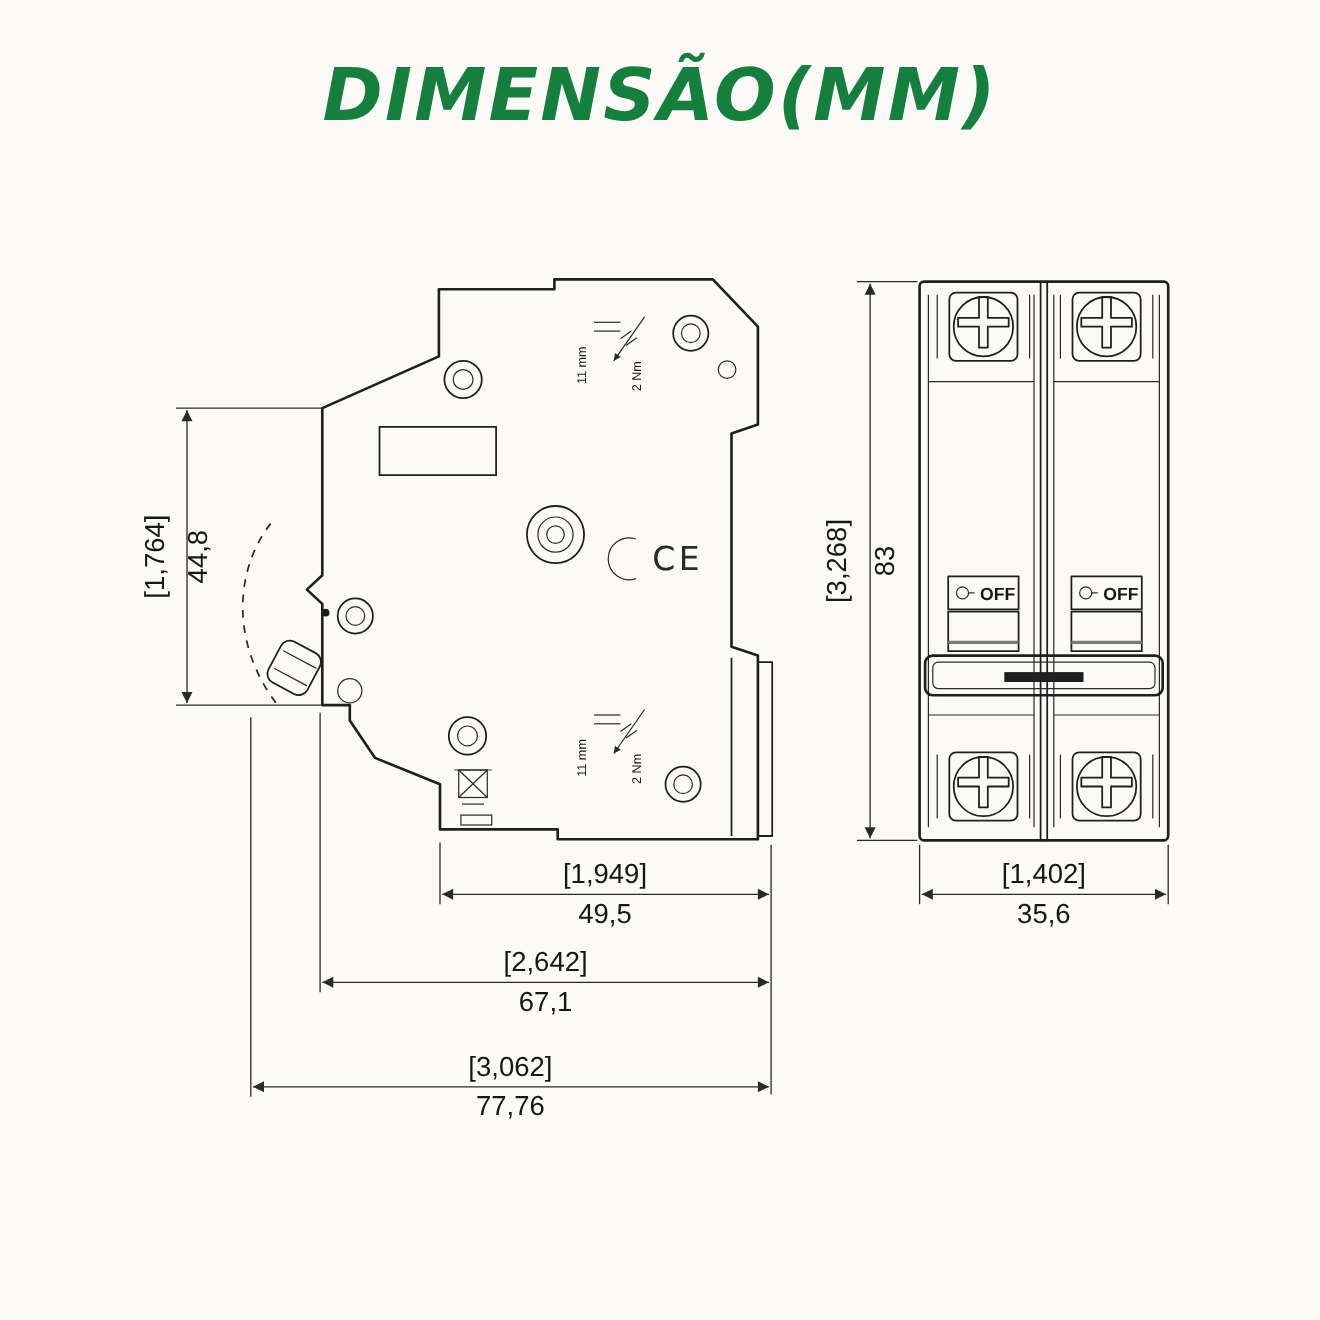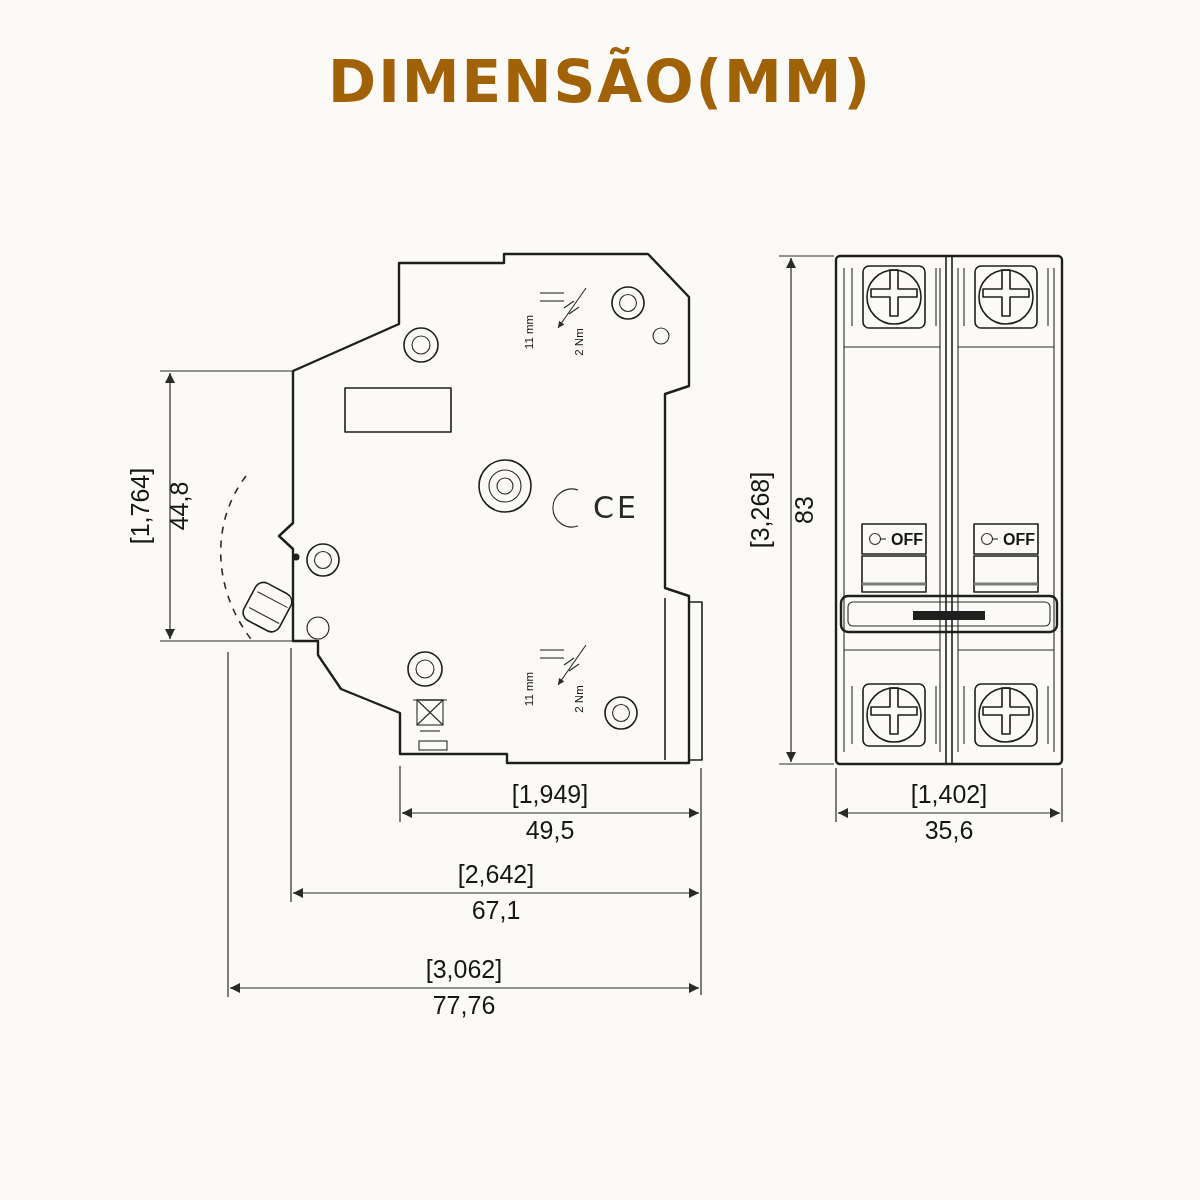--- a/index.html
+++ b/index.html
@@ -1,21 +1,21 @@
 <!DOCTYPE html>
 <html><head>
 <meta charset="utf-8">
 <style>
   html,body{margin:0;padding:0;}
   body{background:#fbfaf7;width:1200px;height:1200px;font-family:"Liberation Sans",sans-serif;}
   .page{position:relative;width:1200px;height:1200px;overflow:hidden;}
   .title{
     position:absolute;top:48px;left:0;width:100%;margin:0;
-    font-family:"DejaVu Sans",sans-serif;font-weight:bold;font-size:58px;
-    letter-spacing:2px;color:#a16207;text-align:center;
+    font-family:"DejaVu Sans",sans-serif;font-weight:bold;font-size:66px;
+    letter-spacing:2px;color:#15803d;text-align:center;font-style:italic;
   }
   svg{position:absolute;top:0;left:0;}
   .ol{fill:none;stroke:#1f1f1f;stroke-width:2.4;stroke-linejoin:round;stroke-linecap:round;}
   .il{fill:none;stroke:#1f1f1f;stroke-width:1.6;stroke-linejoin:round;}
   .thin{fill:none;stroke:#2a2a2a;stroke-width:1.1;}
   .dim{fill:none;stroke:#2a2a2a;stroke-width:1.2;}
   .dash{fill:none;stroke:#2a2a2a;stroke-width:1.6;stroke-dasharray:7 7;}
   .dimtxt{font-family:"Liberation Sans",sans-serif;font-size:25px;fill:#161616;text-anchor:middle;}
   .smalltxt{font-family:"Liberation Sans",sans-serif;font-size:11.5px;fill:#161616;text-anchor:middle;}
   .cetxt{font-family:"DejaVu Sans",sans-serif;font-size:30px;letter-spacing:3px;fill:#2a2a2a;text-anchor:middle;}

